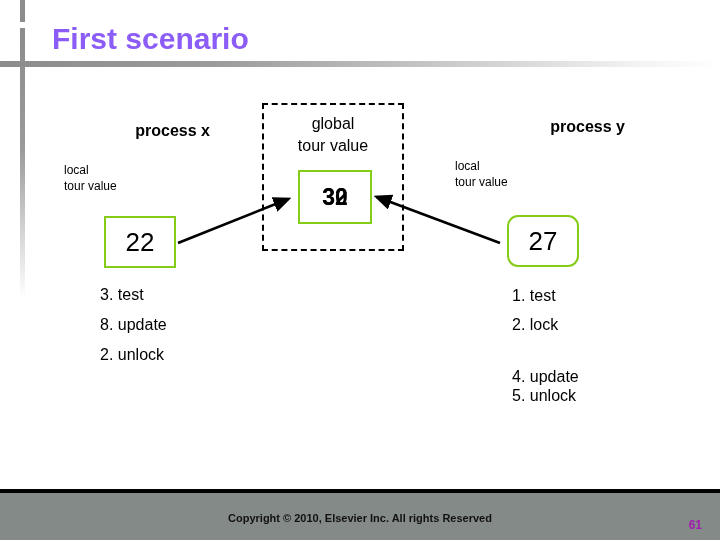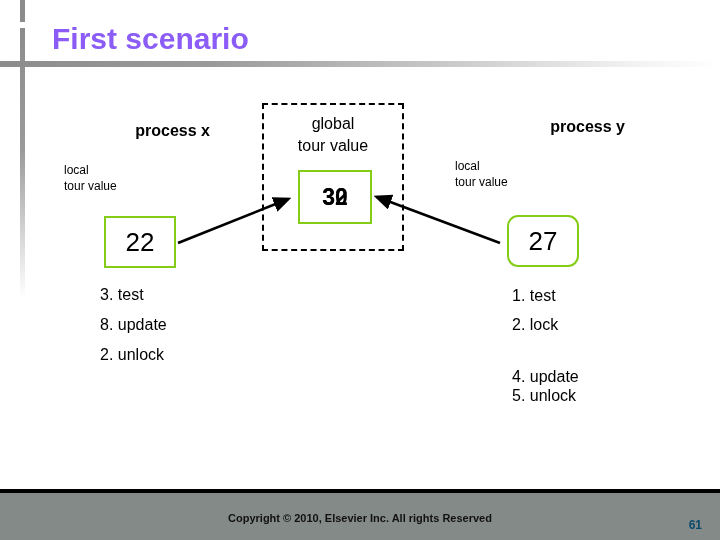--- a/index.html
+++ b/index.html
@@ -170,21 +170,21 @@
     font-weight: bold;
     color: #111111;
     white-space: nowrap;
   }
   .footer-page {
     position: absolute;
     right: 18px;
     top: 518px;
     font-size: 12px;
     font-weight: bold;
-    color: #0c4a6e;
+    color: #a21caf;
   }
 </style>
 </head>
 <body>
 
 <div class="vrule-top"></div>
 <div class="vrule-main"></div>
 <div class="hrule"></div>
 
 <div class="slide-title">First scenario</div>

